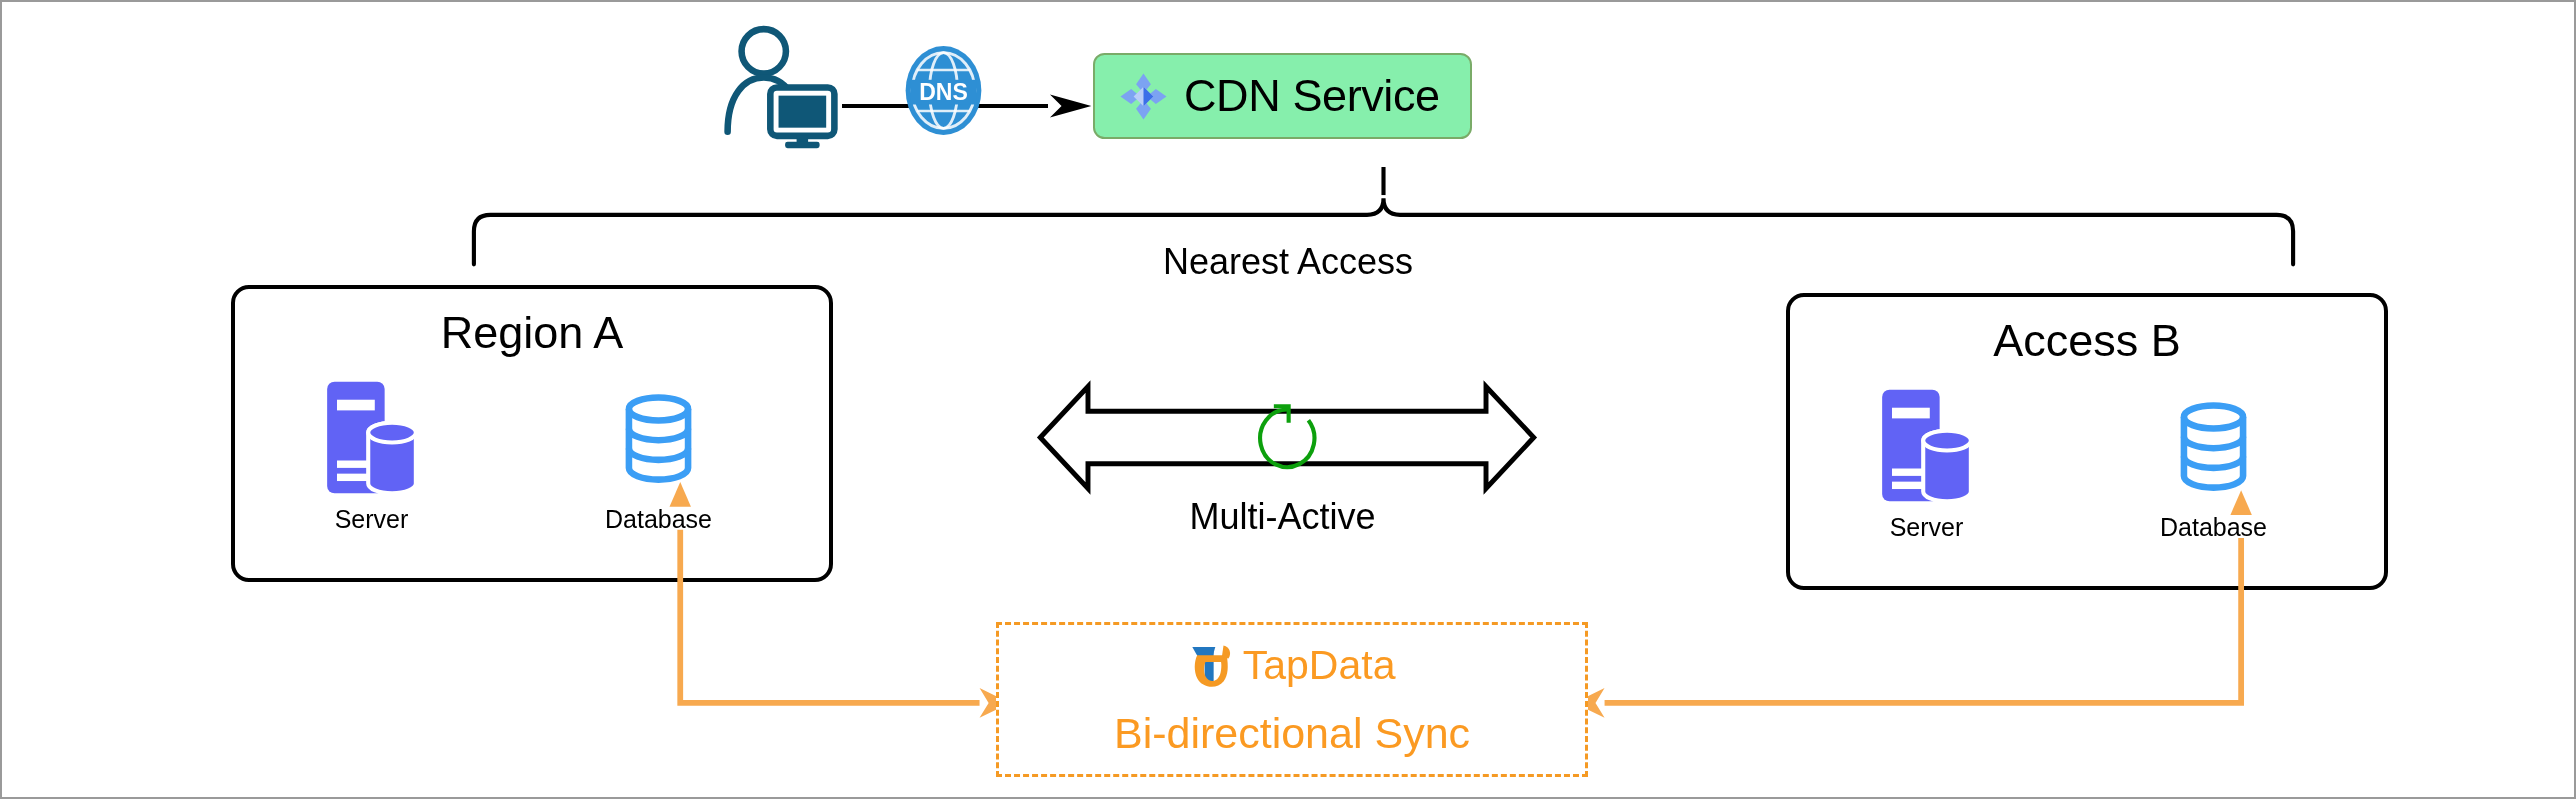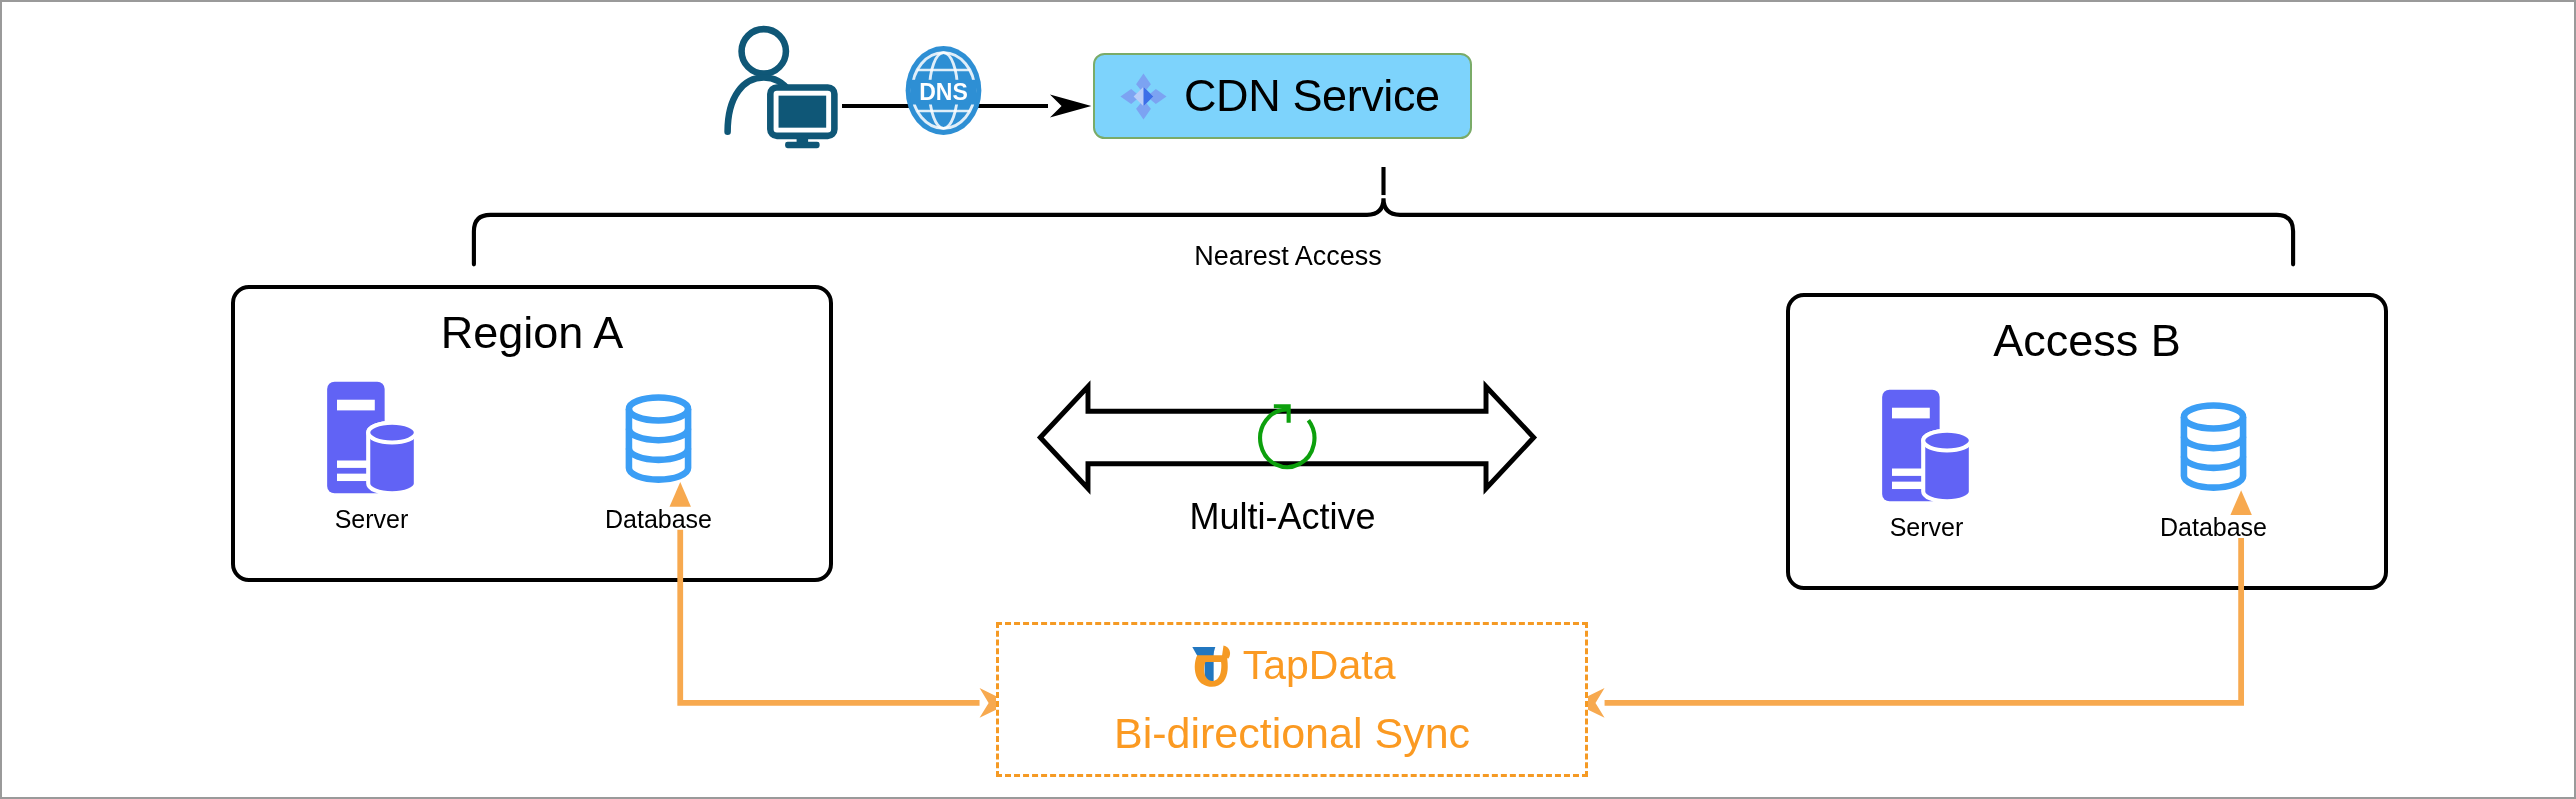--- a/index.html
+++ b/index.html
@@ -23,21 +23,21 @@
     position: absolute;
     color: #000000;
     white-space: nowrap;
     font-family: "Liberation Sans", sans-serif;
   }
 
   
   #cdn-service-box {
     left: 1091px; top: 51px;
     width: 379px; height: 86px;
-    background: #7dd3fc;
+    background: #86efac;
     border: 2.5px solid #7aab68;
     border-radius: 11.5px;
     box-sizing: border-box;
     display: flex;
     align-items: center;
     gap: 15px;
     padding-left: 23px;
   }
   #cdn-service-label {
     font-size: 45px;
@@ -69,21 +69,21 @@
     color: #000000;
     text-align: center;
     white-space: nowrap;
   }
 
   
   #nearest-access-label {
     left: 0; right: 0;
     top: 239px;
     text-align: center;
-    font-size: 27px;
+    font-size: 36px;
   }
 
   
   #multi-active-label {
     left: 1025px;
     top: 494px;
     width: 511px;
     text-align: center;
     font-size: 36px;
   }

